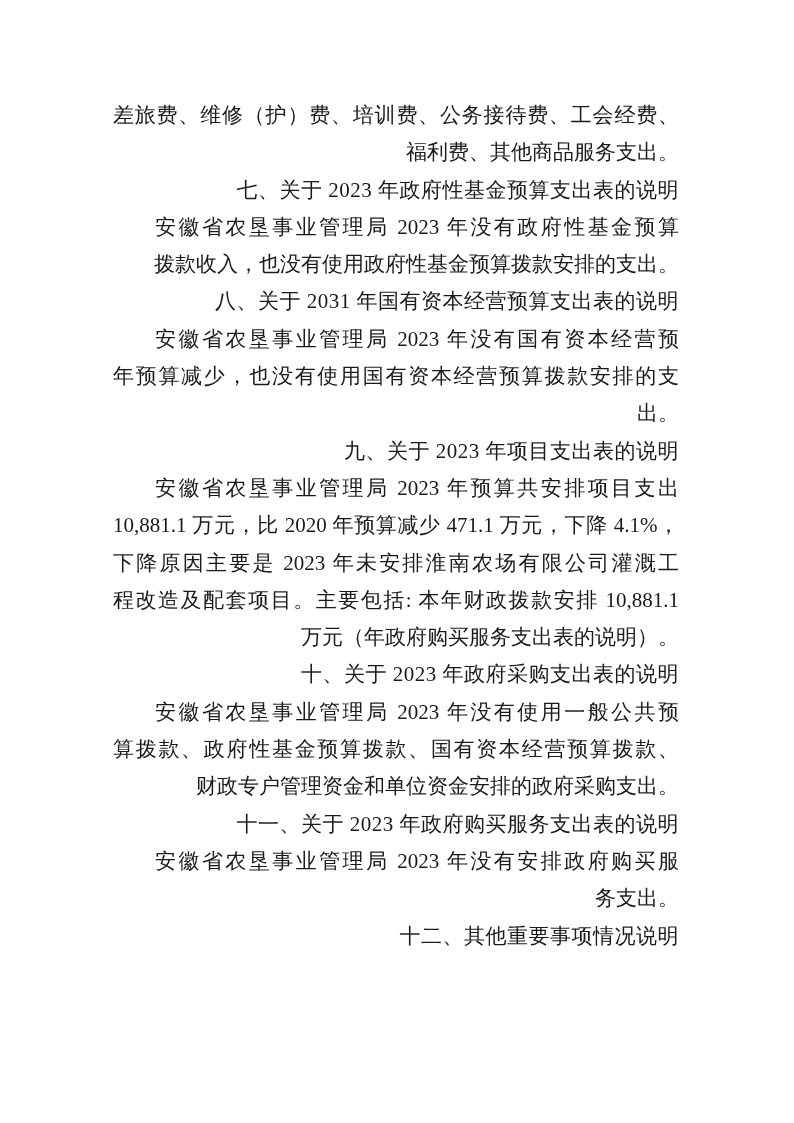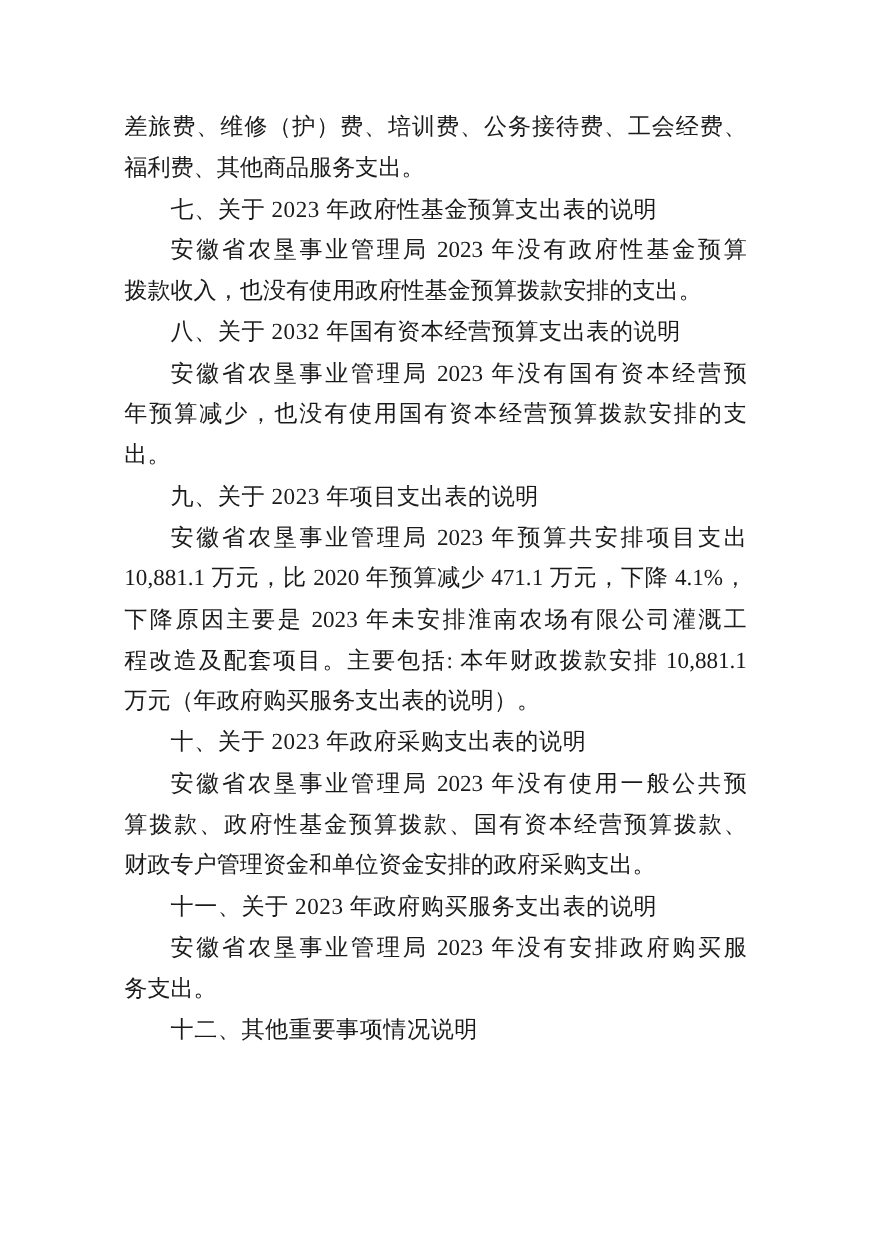--- a/index.html
+++ b/index.html
@@ -19,21 +19,21 @@
   .content {
     position: absolute;
     left: 113px;
     top: 97px;
     width: 566px;
   }
   .line {
     height: 37.3px;
     line-height: 37.3px;
     font-size: 21px;
-    text-align: left;
+    text-align: right;
     overflow: hidden;
   }
   
   .line.fill {
     text-align: justify;
     text-align-last: justify;
     -moz-text-align-last: justify;
   }
   
   .line.first.para,
@@ -60,21 +60,21 @@
 </head>
 <body>
 
 <div class="page">
   <main class="content" id="content">
       <div class="line para-cont first fill">差旅费、维修（护）费、培训费、公务接待费、工会经费、</div>
       <div class="line para-cont">福利费、其他商品服务支出。</div>
       <div class="line heading first">七、关于 2023 年政府性基金预算支出表的说明</div>
       <div class="line para first fill">安徽省农垦事业管理局 2023 年没有政府性基金预算</div>
       <div class="line para">拨款收入，也没有使用政府性基金预算拨款安排的支出。</div>
-      <div class="line heading first">八、关于 2032 年国有资本经营预算支出表的说明</div>
+      <div class="line heading first">八、关于 2031 年国有资本经营预算支出表的说明</div>
       <div class="line para first fill">安徽省农垦事业管理局 2023 年没有国有资本经营预</div>
       <div class="line para fill">年预算减少，也没有使用国有资本经营预算拨款安排的支</div>
       <div class="line para">出。</div>
       <div class="line heading first">九、关于 2023 年项目支出表的说明</div>
       <div class="line para first fill">安徽省农垦事业管理局 2023 年预算共安排项目支出</div>
       <div class="line para fill">10,881.1 万元，比 2020 年预算减少 471.1 万元，下降 4.1%，</div>
       <div class="line para fill">下降原因主要是 2023 年未安排淮南农场有限公司灌溉工</div>
       <div class="line para fill">程改造及配套项目。主要包括: 本年财政拨款安排 10,881.1</div>
       <div class="line para">万元（年政府购买服务支出表的说明）。</div>
       <div class="line heading first">十、关于 2023 年政府采购支出表的说明</div>

